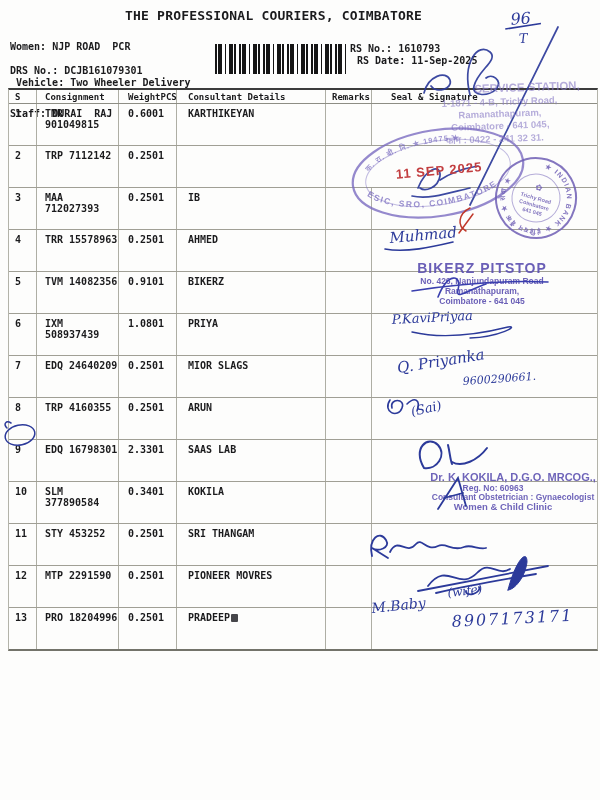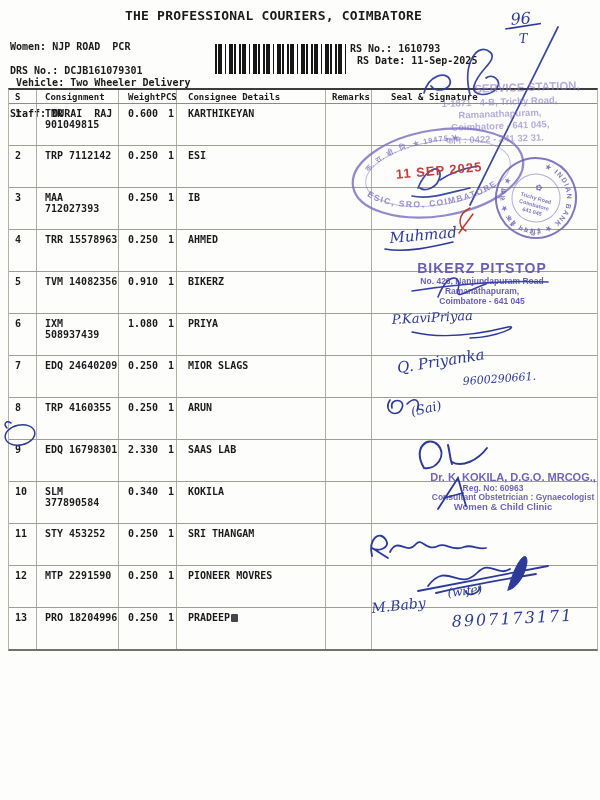--- a/index.html
+++ b/index.html
@@ -17,21 +17,21 @@
   .tbl{position:absolute;left:8px;top:88px;width:588px;border-top:2px solid #3c3c3c;border-left:1px solid #b3b3a9;border-right:1px solid #b3b3a9;border-bottom:2px solid #73736a;}
   .trow,.thead{display:grid;grid-template-columns:28px 82px 58px 149px 46px 1fr;}
   .thead{height:13px;border-bottom:1px solid #8d8d84;}
   .trow{height:41px;border-bottom:1px solid #a09f95;}
   .trow:last-child{border-bottom:none;}
   .cell{border-right:1px solid #aeae a4;}
   .cell{border-right:1px solid #aeaea4;font-size:10px;padding:4px 0 0 6px;overflow:hidden;}
   .cell.last{border-right:none;}
   .thead .cell{font-size:9px;padding-top:2px;}
   .c-cons{padding-left:8px;}
-  .c-weight{display:flex;justify-content:space-between;padding-left:9px;padding-right:2px;}
+  .c-weight{display:flex;justify-content:space-between;padding-left:9px;padding-right:12px;}
   .c-consignee{padding-left:11px;}
   .c-seal{padding-left:19px;}
   .smudge{display:inline-block;width:7px;height:8px;background:#26262a;opacity:.85;border-radius:1px;margin-left:1px;vertical-align:-1px;}
   
   .overlay{position:absolute;inset:0;pointer-events:none;}
   .stampTxt{font-family:"Liberation Sans",sans-serif;font-weight:bold;}
   .ink{font-family:"DejaVu Serif",serif;font-style:italic;}
 </style>
 </head>
 <body>
@@ -48,21 +48,21 @@
   <div class="doc meta rs2">RS Date: 11-Sep-2025</div>
 
   <div class="tbl doc">
     <div class="thead">
       <div class="cell">S No</div>
       <div class="cell c-cons">Consignment No</div>
       <div class="cell c-weight">
         <span>Weight</span>
         <span>PCS</span>
       </div>
-      <div class="cell c-consignee">Consignee Details</div>
+      <div class="cell c-consignee">Consultant Details</div>
       <div class="cell">Remarks</div>
       <div class="cell last c-seal">Seal &amp; Signature</div>
     </div>
     <div id="tbody">
         <div class="trow">
           <div class="cell c-sno">1</div>
           <div class="cell c-cons">TMR 901049815</div>
           <div class="cell c-weight">
             <span>0.600</span>
             <span>1</span>
@@ -71,21 +71,20 @@
           <div class="cell c-remarks"></div>
           <div class="cell last c-seal"></div>
         </div>
         <div class="trow">
           <div class="cell c-sno">2</div>
           <div class="cell c-cons">TRP 7112142</div>
           <div class="cell c-weight">
             <span>0.250</span>
             <span>1</span>
           </div>
-          <div class="cell c-consignee">ESI</div>
           <div class="cell c-remarks"></div>
           <div class="cell last c-seal"></div>
         </div>
         <div class="trow">
           <div class="cell c-sno">3</div>
           <div class="cell c-cons">MAA 712027393</div>
           <div class="cell c-weight">
             <span>0.250</span>
             <span>1</span>
           </div>

